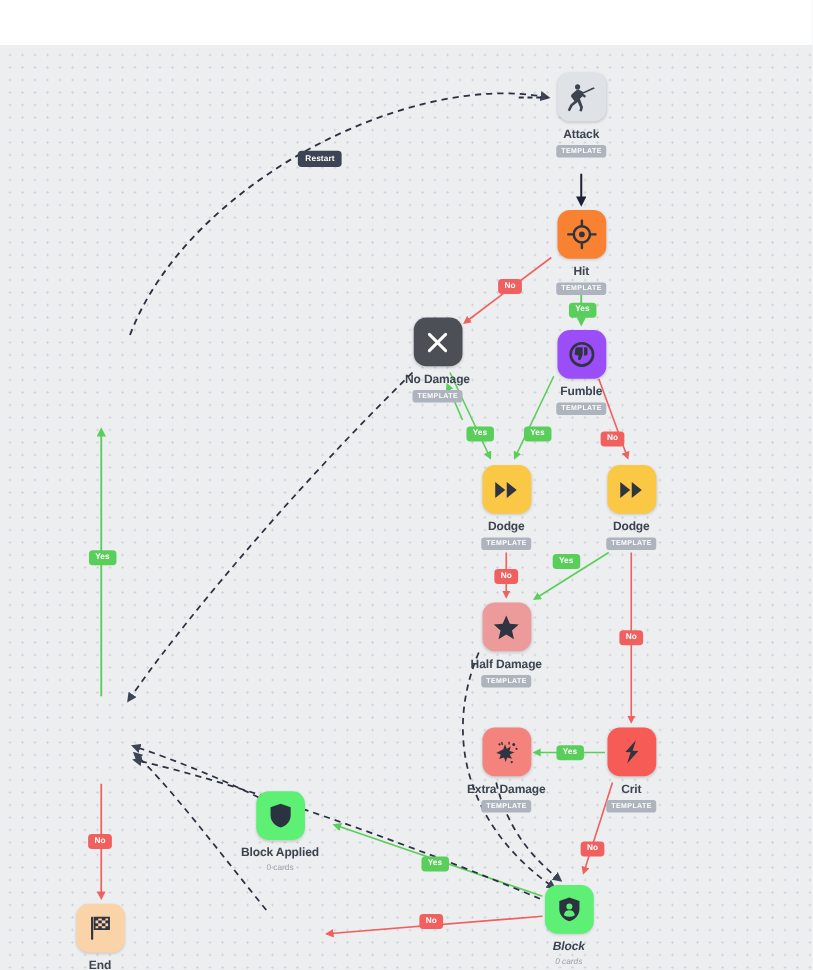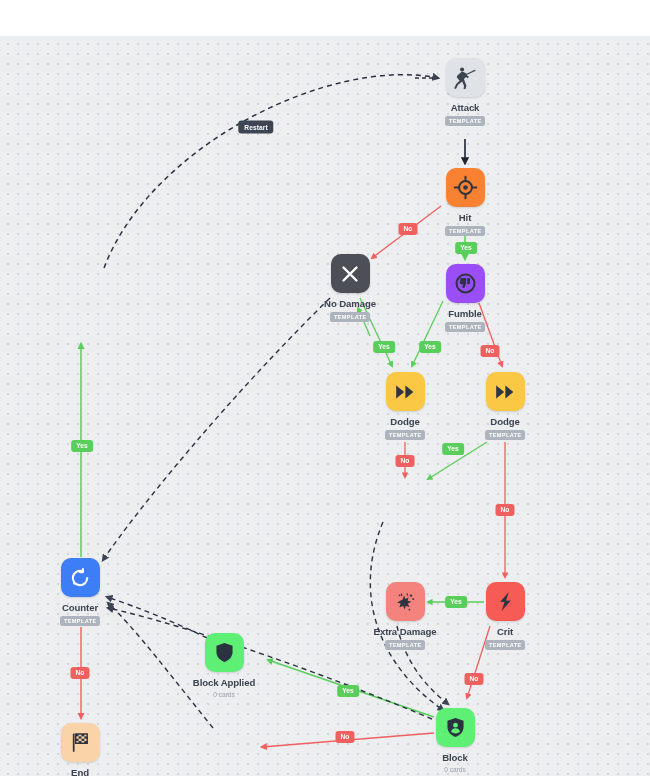--- a/index.html
+++ b/index.html
@@ -213,20 +213,29 @@
     <div class="node-box" style="background:#fbc846;">
       <svg width="24" height="24" viewBox="0 0 24 24" fill="#2e3440">
         <path d="M3.2 5.6 L11.2 12 L3.2 18.4 Z"></path>
         <path d="M12.4 5.6 L20.4 12 L12.4 18.4 Z"></path>
       </svg>
     </div>
     <div class="node-title">Dodge</div>
     <div class="node-sub">TEMPLATE</div>
   </div>
 
+  <div class="node" style="left:357px; top:446px;">
+    <div class="node-box" style="background:#ed9a9a;">
+      <svg width="24" height="24" viewBox="0 0 24 24" fill="#2e3440">
+        <path d="M12 2.4 L14.9 9.0 L22 9.6 L16.6 14.3 L18.2 21.3 L12 17.6 L5.8 21.3 L7.4 14.3 L2 9.6 L9.1 9.0 Z"></path>
+      </svg>
+    </div>
+    <div class="node-title">Half Damage</div>
+    <div class="node-sub">TEMPLATE</div>
+  </div>
 
   <div class="node" style="left:357px; top:546px;">
     <div class="node-box" style="background:#f4837e;">
       <svg width="24" height="24" viewBox="0 0 24 24" fill="#2e3440">
         <path d="M9.6 9.4 L11.0 5.4 L12.4 9.0 L15.6 7.2 L14.6 10.8 L18.6 11.8 L14.8 13.6 L16.6 17.0 L12.8 16.0 L11.6 19.6 L10.2 16.0 L6.4 17.2 L7.6 13.6 L4.0 12.4 Z"></path>
         <circle cx="18.0" cy="5.6" r="1.2"></circle>
         <circle cx="20.2" cy="9.0" r="0.9"></circle>
         <circle cx="6.6" cy="5.4" r="0.9"></circle>
         <circle cx="16.4" cy="19.6" r="0.9"></circle>
         <path d="M8.2 3.6 L9.0 6.0" stroke="#2e3440" stroke-width="1.1"></path>
@@ -240,31 +249,20 @@
   <div class="node" style="left:457px; top:546px;">
     <div class="node-box" style="background:#f65b56;">
       <svg width="23" height="23" viewBox="0 0 24 24" fill="#2e3440">
         <path d="M15.4 2.2 L6.6 12.2 L11.0 12.4 L8.0 21.8 L17.4 11.2 L12.6 11.0 Z"></path>
       </svg>
     </div>
     <div class="node-title">Crit</div>
     <div class="node-sub">TEMPLATE</div>
   </div>
 
-  <div class="node" style="left:32px; top:522px;">
-    <div class="node-box" style="background:#3d7df6;">
-      <svg width="24" height="24" viewBox="0 0 24 24" fill="none" stroke="#ffffff" stroke-width="2.1" stroke-linecap="round">
-        <path d="M19.2 12 a7.2 7.2 0 1 1 -4.6 -6.7"></path>
-        <path d="M14.9 3.0 L14.9 6.1 L11.8 6.1" stroke-linejoin="round"></path>
-        <path d="M6.2 17.4 L6.3 17.5" stroke-width="2.2"></path>
-      </svg>
-    </div>
-    <div class="node-title">Counter</div>
-    <div class="node-sub">TEMPLATE</div>
-  </div>
 
   <div class="node" style="left:32px; top:687px;">
     <div class="node-box" style="background:#fad3a8;">
       <svg width="23" height="23" viewBox="0 0 24 24" fill="#2e3440">
         <rect x="4.0" y="2.6" width="1.8" height="19" rx="0.6"></rect>
         <path d="M7.0 3.2 h12 v9.6 h-12 z" fill="none" stroke="#2e3440" stroke-width="1.5"></path>
         <rect x="7.0" y="3.2" width="3.0" height="2.4"></rect>
         <rect x="13.0" y="3.2" width="3.0" height="2.4"></rect>
         <rect x="10.0" y="5.6" width="3.0" height="2.4"></rect>
         <rect x="16.0" y="5.6" width="3.0" height="2.4"></rect>
@@ -282,21 +280,21 @@
     <div class="node-box" style="background:#5ef075;">
       <svg width="23" height="23" viewBox="0 0 24 24" fill="#2b3340">
         <path d="M12 2.0 L20.4 5.0 v6.6 c0 5.0 -3.5 8.6 -8.4 10.4 C7.1 20.2 3.6 16.6 3.6 11.6 V5.0 Z"></path>
       </svg>
     </div>
     <div class="node-title">Block Applied</div>
     <div class="node-sub plain">0 cards</div>
   </div>
 
 
-  <div class="node" style="left:407px; top:672px;">
+  <div class="node" style="left:407px; top:672px;font-style:italic;">
     <div class="node-box" style="background:#5ef075;">
       <svg width="23" height="23" viewBox="0 0 24 24" fill="#2b3340">
         <path d="M12 2.0 L20.4 5.0 v6.6 c0 5.0 -3.5 8.6 -8.4 10.4 C7.1 20.2 3.6 16.6 3.6 11.6 V5.0 Z"></path>
         <circle cx="12" cy="9.6" r="2.5" fill="#5ef075"></circle>
         <path d="M12 12.8 c-2.7 0 -4.4 1.7 -4.6 4.0 a8.8 8.8 0 0 0 9.2 0 c-0.2 -2.3 -1.9 -4.0 -4.6 -4.0 z" fill="#5ef075"></path>
       </svg>
     </div>
     <div class="node-title">Block</div>
     <div class="node-sub plain">0 cards</div>
   </div>

